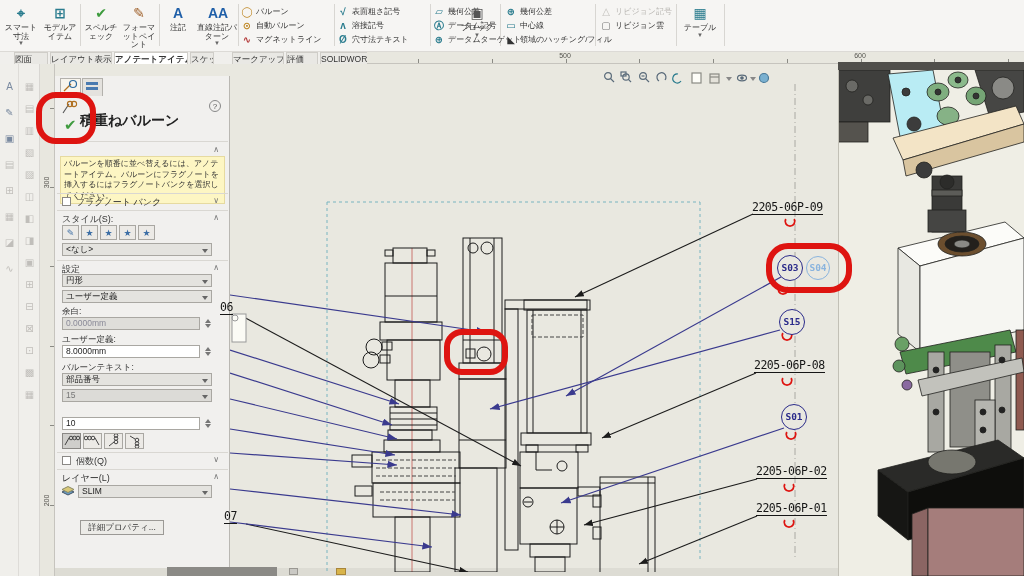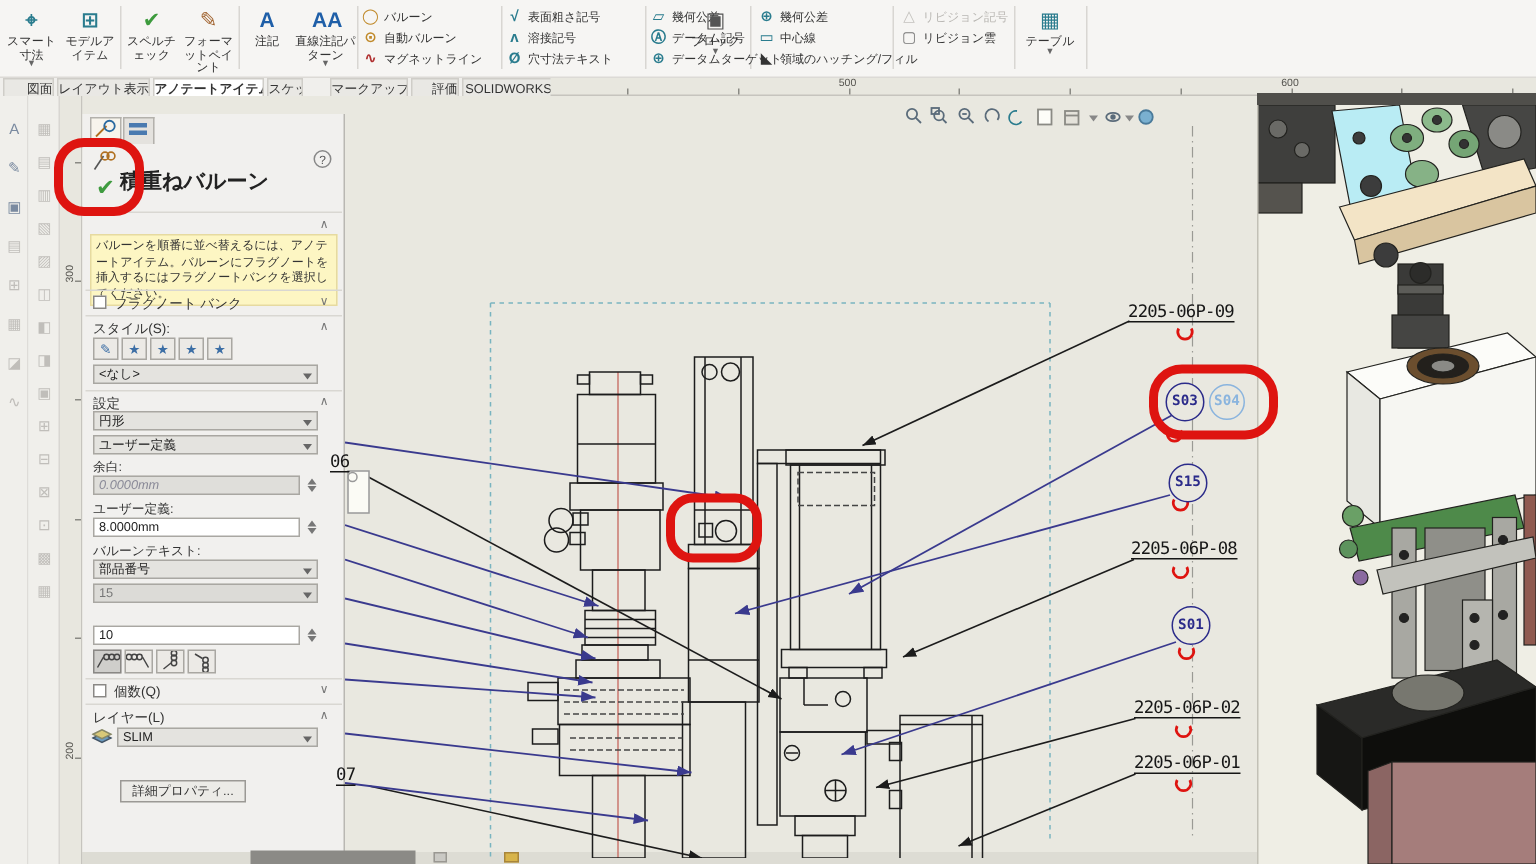--- a/index.html
+++ b/index.html
@@ -14,21 +14,21 @@
   .rb-large .ic { width:18px; height:18px; margin:2px auto 0; font-size:14px; line-height:18px; font-weight:bold; }
   .rb-large .lb { font-size:8px; line-height:8.5px; color:#333; margin-top:2px; }
   .rb-large .ar { font-size:6px; color:#666; line-height:5px; }
   .rb-row { position:absolute; height:13px; display:flex; align-items:center; white-space:nowrap; }
   .rb-row .ic { width:12px; height:12px; font-size:10px; line-height:12px; text-align:center; margin-right:3px; font-weight:bold; }
   .rb-row .lb { font-size:8px; color:#333; }
   .rb-row.dis .lb { color:#b9b7b3; }
 
   
   #tabbar { left:0; top:52px; width:367px; height:12px; background:#f0efec; }
-  .tab { position:absolute; top:0; height:12px; font-size:8.5px; line-height:12px; text-align:right; color:#333; background:#e9e8e4; border:1px solid #cfcdc8; border-bottom:none; cursor:pointer; white-space:nowrap; overflow:hidden; }
+  .tab { position:absolute; top:0; height:12px; font-size:8.5px; line-height:12px; text-align:left; color:#333; background:#e9e8e4; border:1px solid #cfcdc8; border-bottom:none; cursor:pointer; white-space:nowrap; overflow:hidden;margin-left:12px; }
   .tab.active { background:#ffffff; font-weight:bold; }
   #hruler { left:367px; top:52px; width:657px; height:12px; background:#e8e7df; border-bottom:1px solid #c6c4be; }
   .htick { position:absolute; bottom:0; width:1px; height:4px; background:#8a8a84; }
   .hlab { position:absolute; top:0; font-size:7px; color:#55544f; transform:translateX(-50%); }
   #vruler { left:40px; top:64px; width:15px; height:512px; background:#e8e7df; border-right:1px solid #c6c4be; }
   .vtick { position:absolute; right:0; height:1px; width:4px; background:#8a8a84; }
   .vlab { position:absolute; left:1px; font-size:7px; color:#55544f; transform:rotate(-90deg); transform-origin:center; }
 
   
   #leftbar1 { left:0; top:64px; width:19px; height:512px; background:#f0efeb; border-right:1px solid #dedcd8; }
@@ -47,21 +47,21 @@
   .pm-help { position:absolute; width:12px; height:12px; border:1px solid #888; border-radius:50%; text-align:center; line-height:12px; font-size:8px; color:#555; }
   .pm-check { position:absolute; left:9px; top:40px; color:#3f9b3f; font-size:15px; font-weight:bold; }
   .pm-div { position:absolute; left:2px; width:171px; height:1px; background:#d9d7d2; }
   .pm-chev { position:absolute; right:10px; font-size:8px; color:#777; }
   .pm-hdr { position:absolute; left:7px; font-size:9px; color:#333; }
   .pm-msg { position:absolute; left:5px; width:165px; background:#fdf6c3; border:1px solid #e6daa0; font-size:8px; line-height:10.5px; padding:2px 3px; color:#333; }
   .pm-cb { position:absolute; width:9px; height:9px; background:#fff; border:1px solid #8a8885; }
   .pm-dd { position:absolute; left:7px; width:150px; height:13px; background:#e4e3df; border:1px solid #a9a7a2; font-size:8.5px; line-height:11px; padding-left:3px; color:#222; }
   .pm-dd .dar { position:absolute; right:3px; top:5px; width:0; height:0; border-left:3px solid transparent; border-right:3px solid transparent; border-top:4px solid #666; }
   .pm-in { position:absolute; left:7px; width:138px; height:13px; background:#fff; border:1px solid #a9a7a2; font-size:8.5px; line-height:11px; padding-left:3px; color:#222; }
-  .pm-in.dis { background:#dfdeda; color:#8a8a98;font-style:italic; }
+  .pm-in.dis { background:#dfdeda; color:#8a8a98; }
   .pm-spin { position:absolute; left:148px; width:9px; height:13px; }
   .pm-spin i { position:absolute; left:2px; width:0; height:0; border-left:3px solid transparent; border-right:3px solid transparent; }
   .pm-spin .up { top:2px; border-bottom:4px solid #777; }
   .pm-spin .dn { bottom:2px; border-top:4px solid #777; }
   .pm-lbl { position:absolute; left:7px; font-size:8.5px; color:#333; }
   .pm-sbtn { position:absolute; width:17px; height:15px; background:#eceae6; border:1px solid #a9a7a2; text-align:center; line-height:14px; font-size:9px; color:#3c6ea5; }
   .pm-tgl { position:absolute; width:19px; height:16px; background:#eceae6; border:1px solid #a9a7a2; }
   .pm-tgl.on { background:#cfcecb; border-color:#8a8885; }
   .pm-btn { position:absolute; left:25px; top:444px; width:84px; height:15px; background:#ecebe7; border:1px solid #9b9995; font-size:8.5px; text-align:center; line-height:13px; color:#333; }
 

